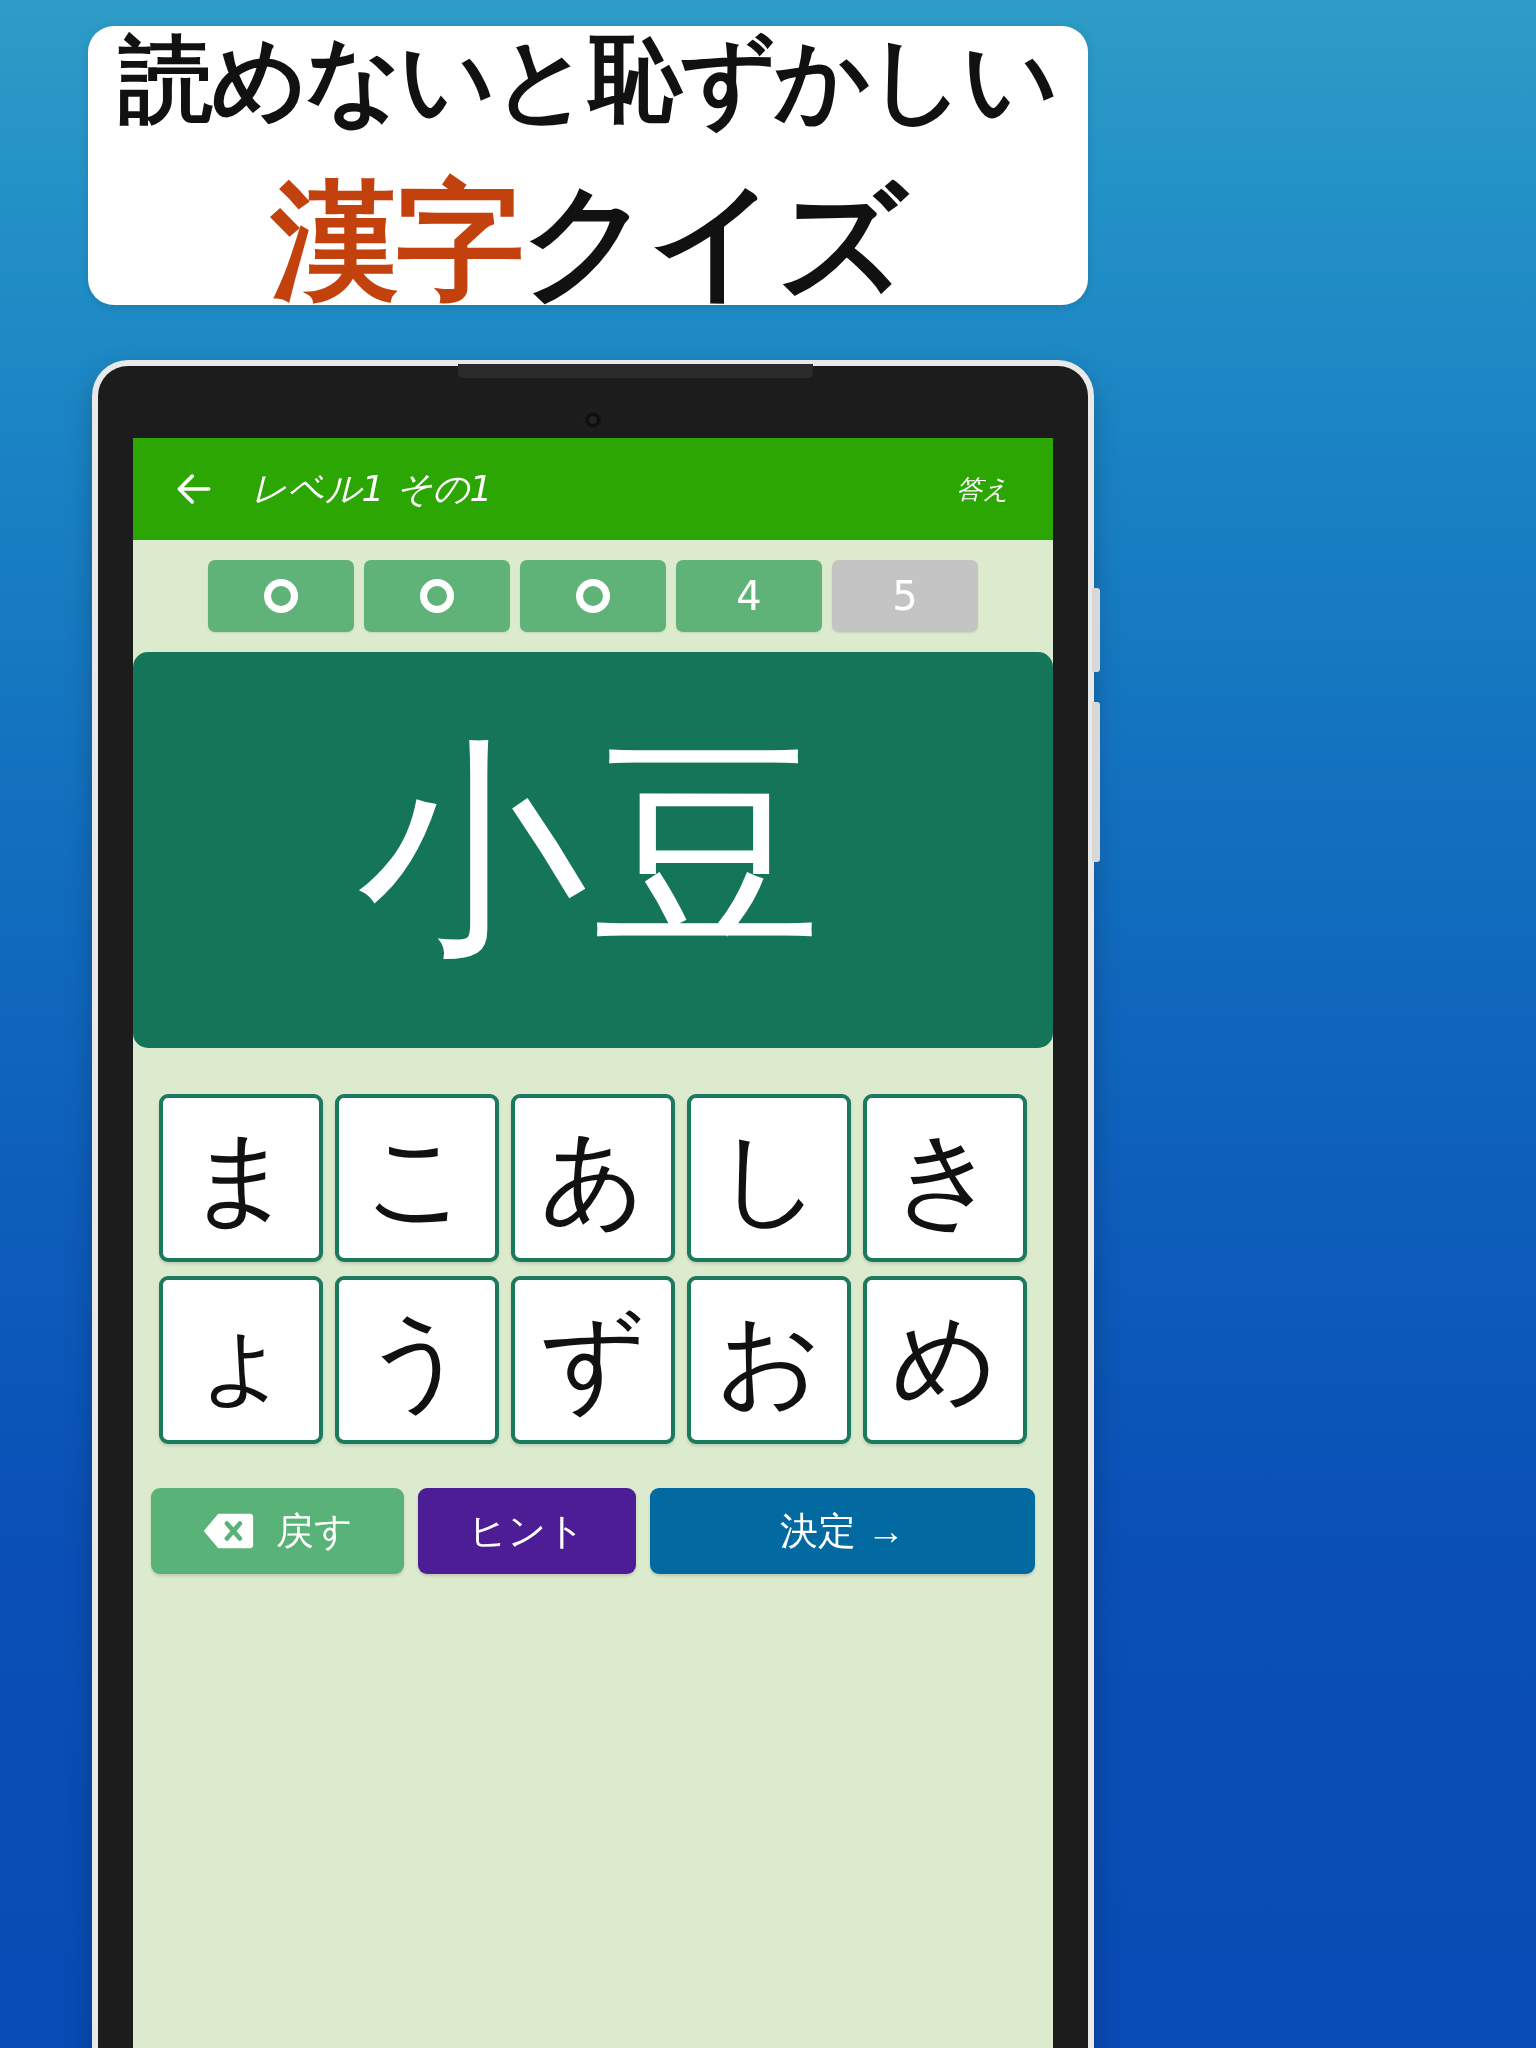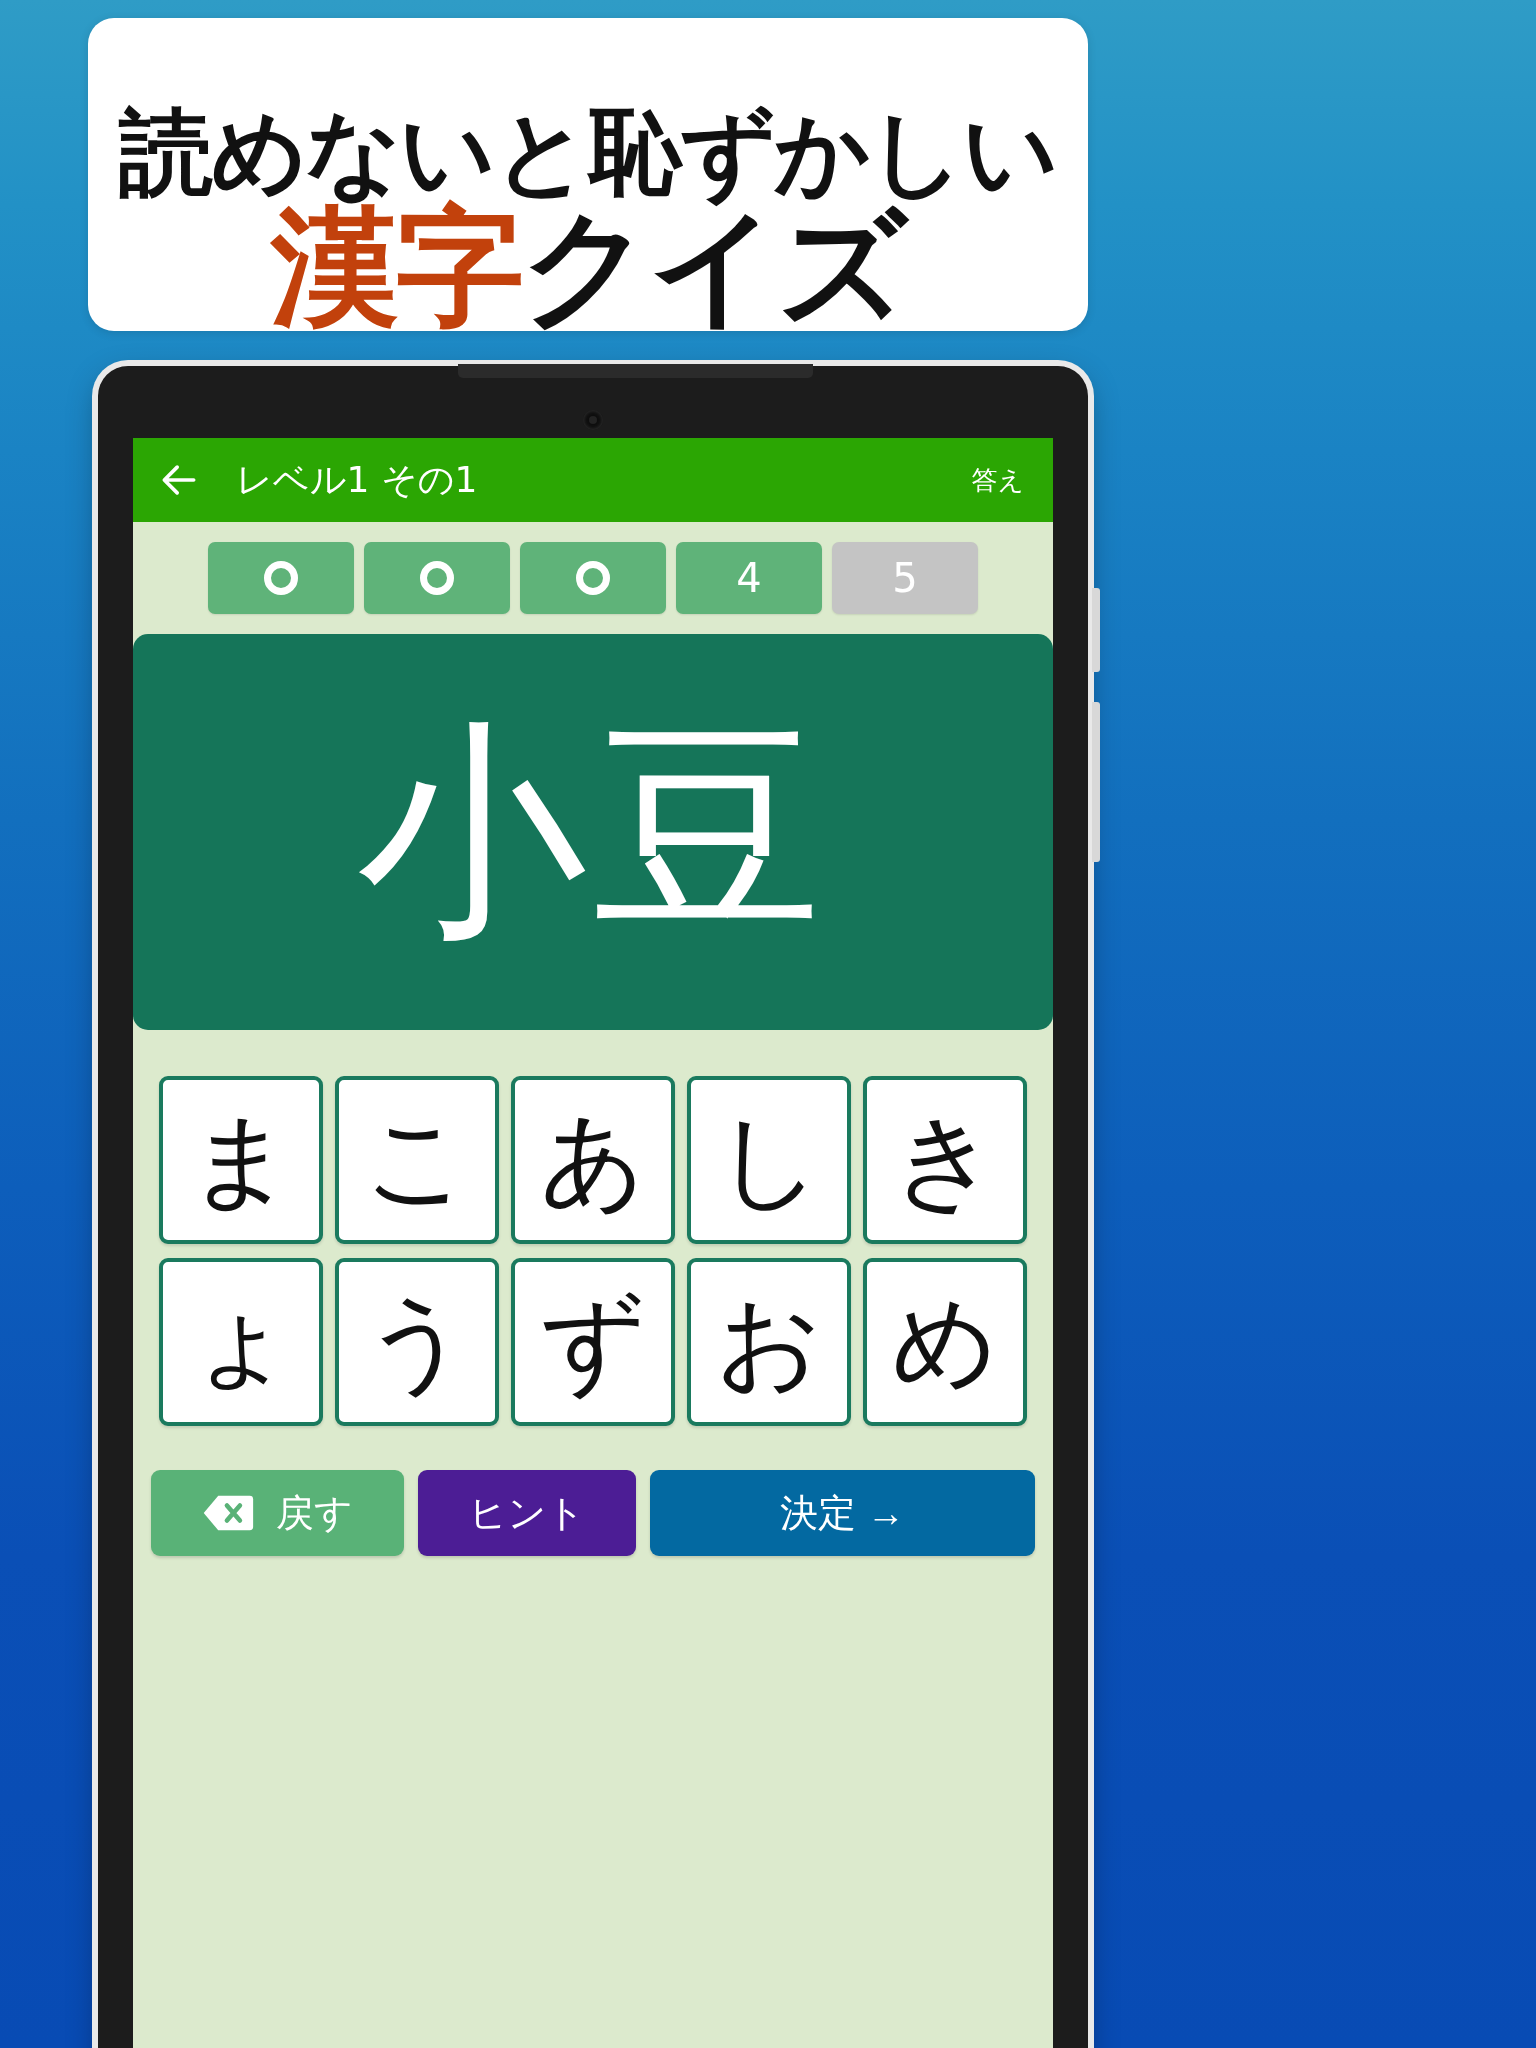--- a/index.html
+++ b/index.html
@@ -23,30 +23,30 @@
         #0d5ebb 58%,
         #0a4fb6 76%,
         #084bb4 100%);
     overflow: hidden;
   }
 
   
   .promo-card {
     position: absolute;
     left: 88px;
-    top: 18px;
+    top: 26px;
     width: 1000px;
-    height: 313px;
+    height: 279px;
     background: #ffffff;
     border-radius: 26px;
     box-shadow: 0 2px 10px rgba(0,0,0,0.12);
     display: flex;
     flex-direction: column;
     align-items: center;
-    justify-content: flex-end;
+    justify-content: space-between;
     overflow: hidden;
   }
   .promo-line1 {
     font-family: "DejaVu Sans", "Liberation Sans", sans-serif;
     font-size: 94px;
     font-weight: 700;
     line-height: 1.02;
     color: #111111;
     letter-spacing: -2px;
     white-space: nowrap;
@@ -120,26 +120,27 @@
     left: 35px;
     top: 72px;
     width: 920px;
     height: 1628px;
     background: #dceacd;
     overflow: hidden;
   }
 
   
   .appbar {
-    height: 84px;
+    height: 102px;
     background: #2ba603;
     display: flex;
     align-items: center;
-    padding: 0 23px;
-    box-sizing: border-box;
+    padding: 0 38px;
+    box-sizing: border-box;
+    font-style: italic;
   }
   .back-arrow {
     width: 46px;
     height: 46px;
     flex: 0 0 auto;
     display: flex;
     align-items: center;
     justify-content: center;
     cursor: pointer;
   }

